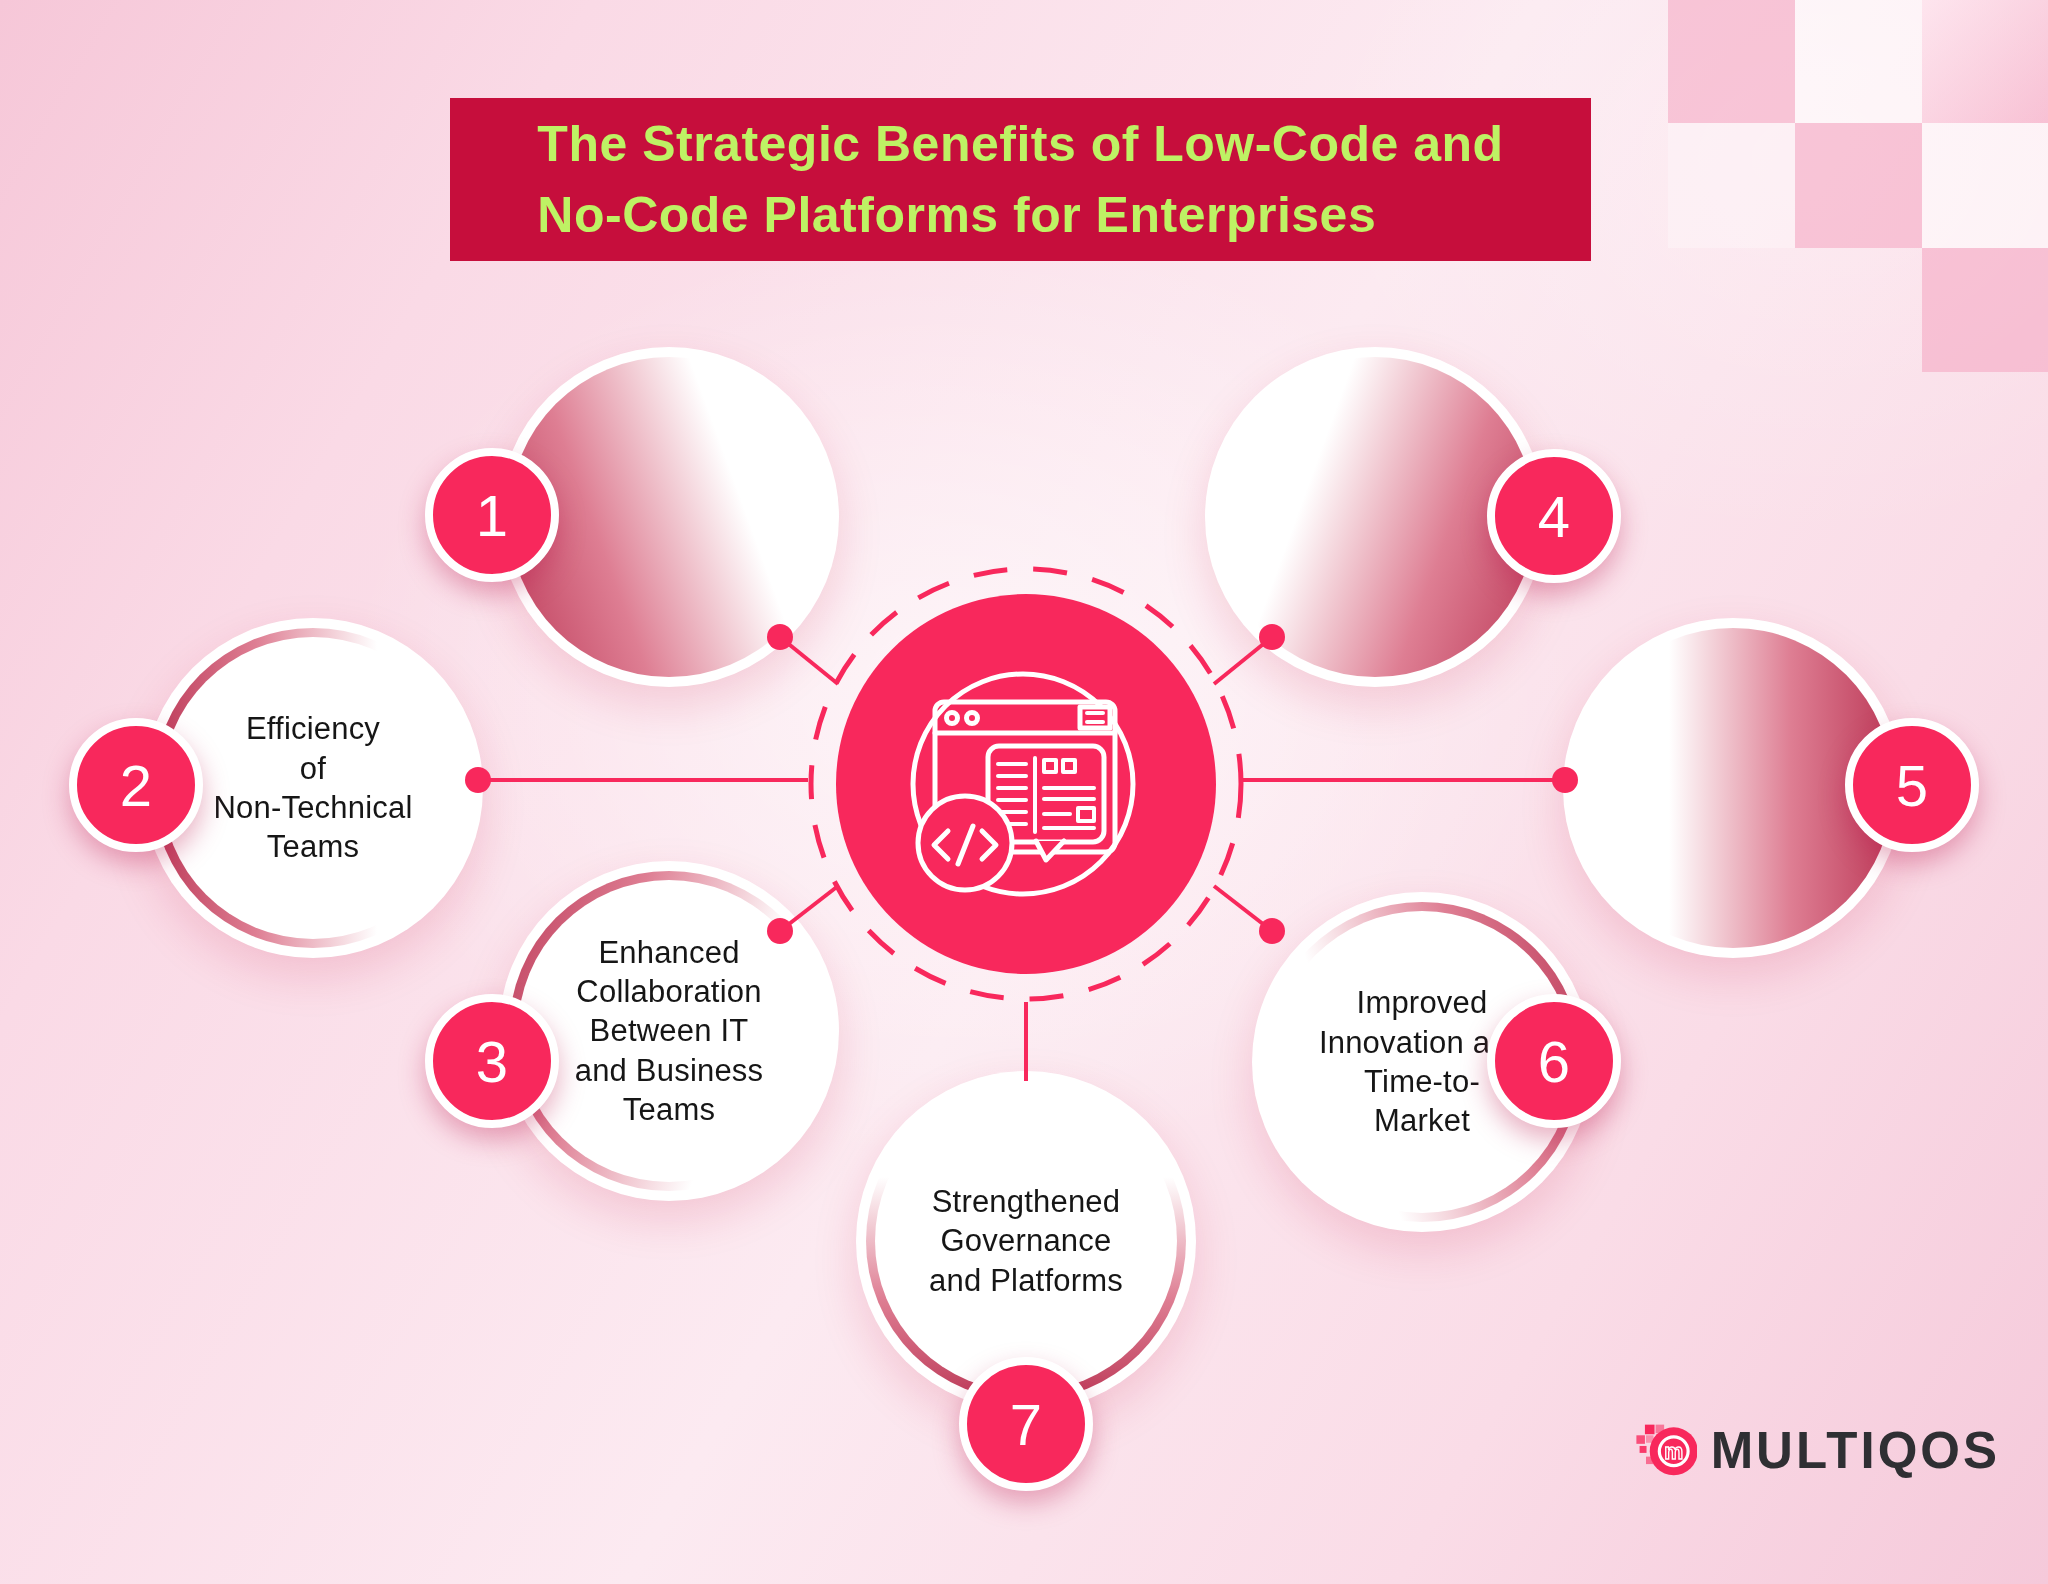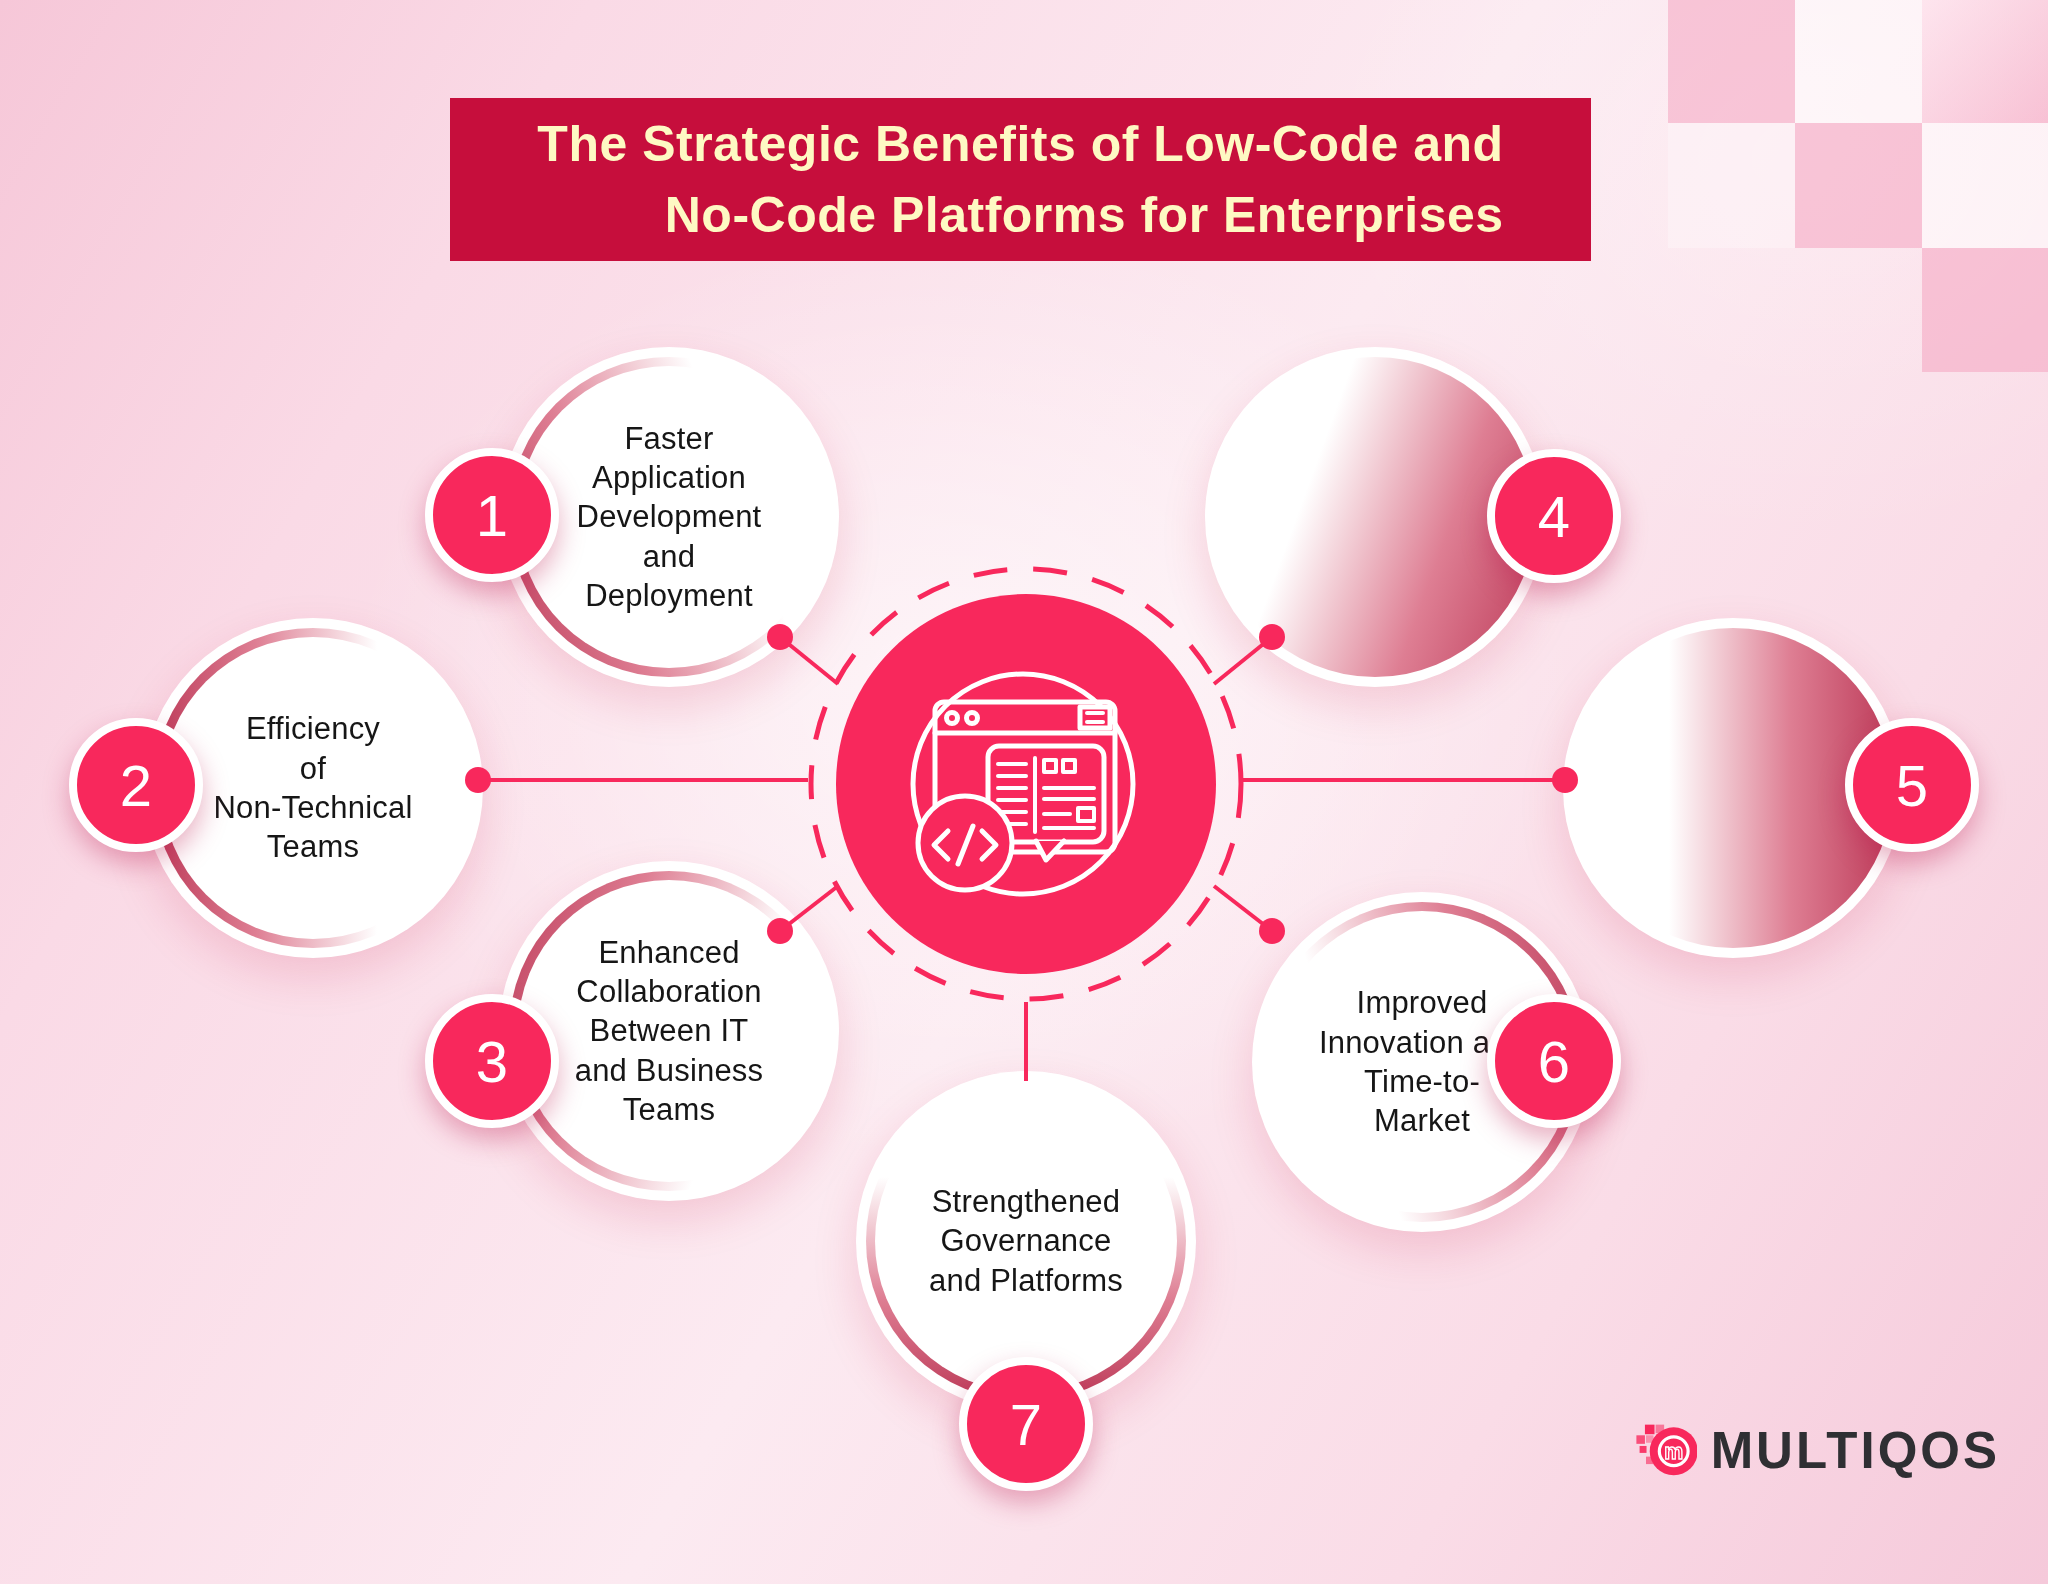--- a/index.html
+++ b/index.html
@@ -15,22 +15,22 @@
   .sq{position:absolute;}
   .sq.med{background:rgba(244,158,188,.50);}
   .sq.lit{background:rgba(255,255,255,.55);}
 
   
   .banner{
     position:absolute;left:450px;top:98px;width:1141px;height:163px;
     background:#C60E3C;display:flex;align-items:center;justify-content:center;
   }
   .banner h1{
-    margin:0;color:#fef9c3;font-size:50px;line-height:1.42;font-weight:bold;
-    text-align:right;white-space:pre-line;letter-spacing:.5px;
+    margin:0;color:#bef264;font-size:50px;line-height:1.42;font-weight:bold;
+    text-align:left;white-space:pre-line;letter-spacing:.5px;
   }
 
   
   .node{
     position:absolute;width:340px;height:340px;border-radius:50%;
     background:#fff;box-shadow:0 18px 45px rgba(198,15,60,.15);
   }
   .ring{position:absolute;inset:10px;border-radius:50%;}
   .face{
     position:absolute;inset:19px;border-radius:50%;background:#fff;
@@ -85,27 +85,20 @@
   <div class="sq med" style="left:1922px;top:248px;width:126px;height:124px;"></div>
 </div>
 
 <div class="banner">
   <h1>The Strategic Benefits of Low-Code and
 No-Code Platforms for Enterprises</h1>
 </div>
 
 <div class="node n1">
   <div class="ring g1"></div>
-  <div class="face">
-      <div class="label">Faster
-Application
-Development
-and
-Deployment</div>
-    </div>
 </div>
 <div class="node n2">
   <div class="ring g2"></div>
   <div class="face">
       <div class="label">Efficiency
 of
 Non-Technical
 Teams</div>
     </div>
 </div>

